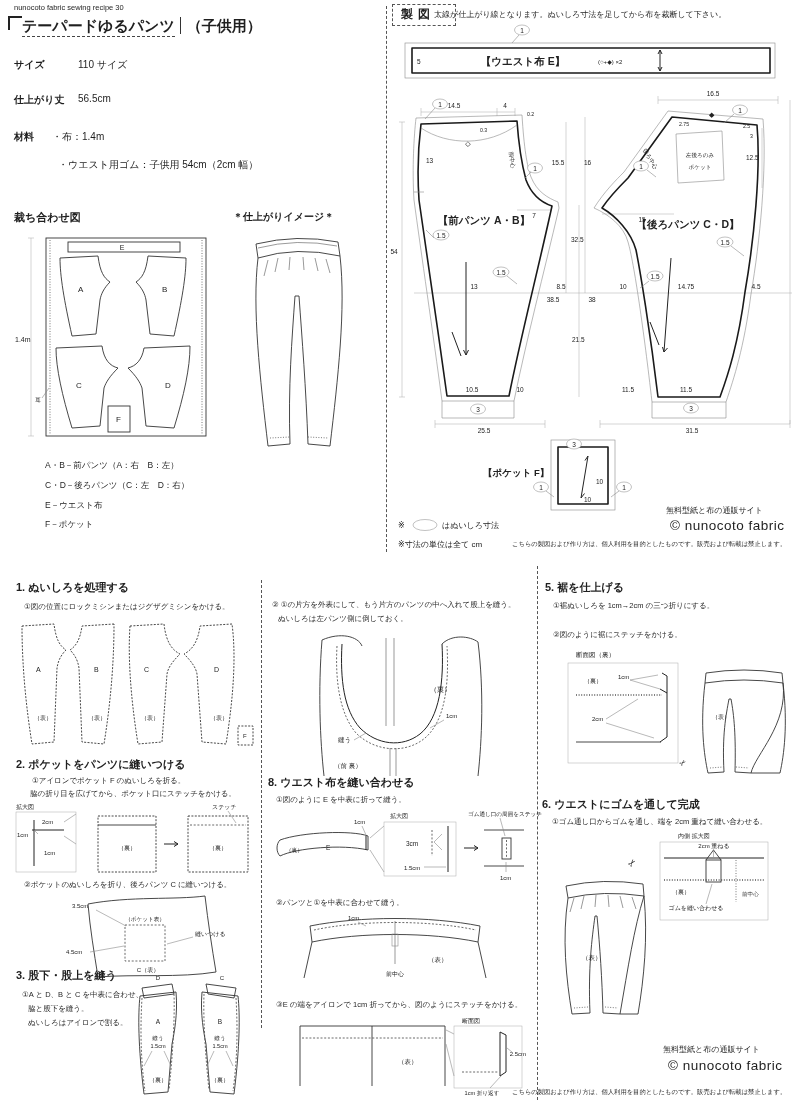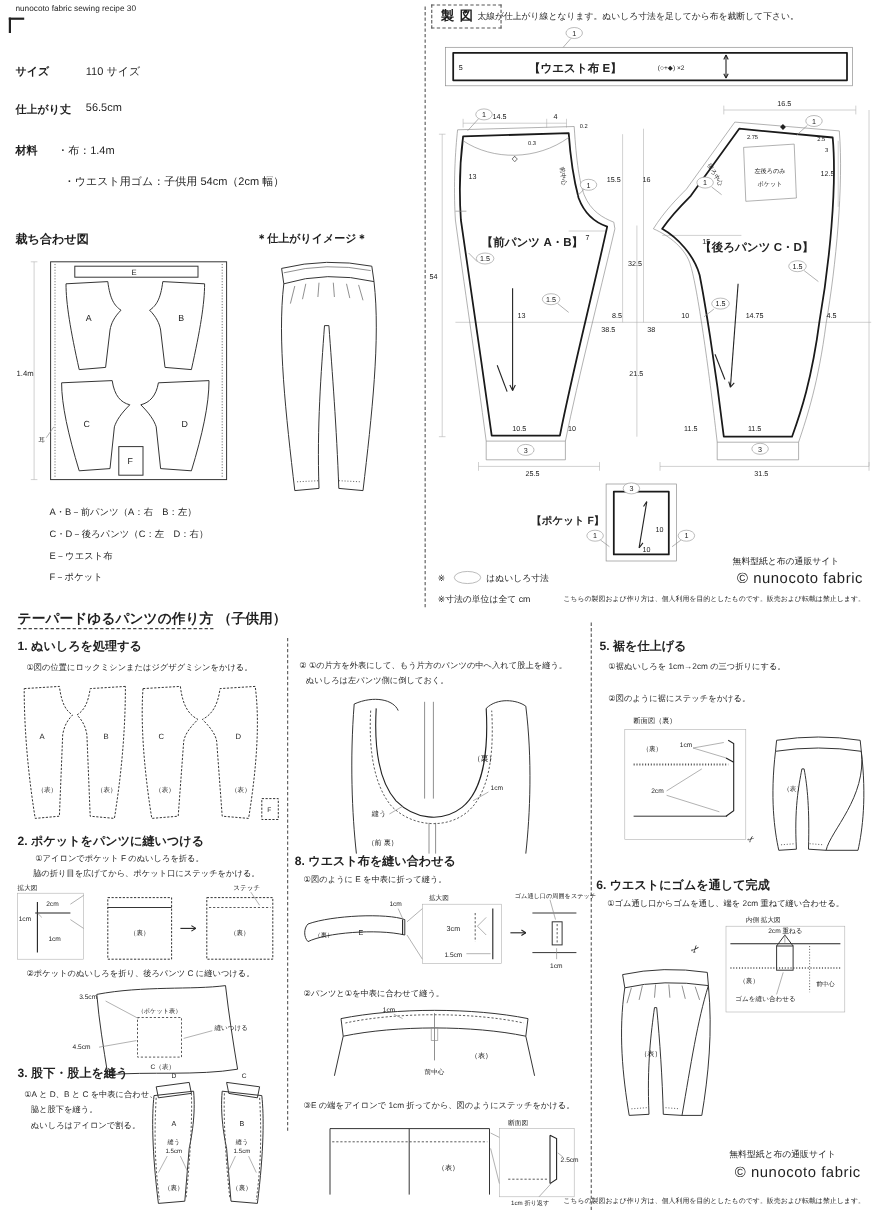--- a/index.html
+++ b/index.html
@@ -31,20 +31,23 @@
   .dot{stroke:#555;stroke-width:.8;fill:none;stroke-dasharray:1 1.6;}
   .circ{stroke:#999;stroke-width:.6;fill:#fff;}
 </style>
 </head>
 <body>
 
 <div id="page">
 
   <div class="abs f7" style="left:14px;top:3px">nunocoto fabric sewing recipe 30</div>
   <span class="abs title-corner" style="left:8px;top:16px"></span>
+  <div class="abs" style="left:22px;top:17px">
+    <span class="b f15 dashed-u">テーパードゆるパンツ</span><span class="b f15" style="border-left:1px solid #333;margin-left:5px;padding-left:6px">（子供用）</span>
+  </div>
   <div class="abs b f10" style="left:14px;top:58px">サイズ</div>
   <div class="abs f10" style="left:78px;top:58px">110 サイズ</div>
   <div class="abs b f10" style="left:14px;top:93px">仕上がり丈</div>
   <div class="abs f10" style="left:78px;top:93px">56.5cm</div>
   <div class="abs b f10" style="left:14px;top:130px">材料</div>
   <div class="abs f10" style="left:52px;top:130px">・布：1.4m</div>
   <div class="abs f10" style="left:58px;top:158px">・ウエスト用ゴム：子供用 54cm（2cm 幅）</div>
 
   <div class="abs b f11" style="left:14px;top:210px">裁ち合わせ図</div>
   <svg style="left:15px;top:230px" width="223" height="215" viewBox="0 0 223 215">
@@ -245,23 +248,20 @@
       <ellipse cx="37" cy="525" rx="12" ry="5.5" class="circ"></ellipse>
       <text x="54" y="528" class="t8">はぬいしろ寸法</text>
       <text x="10" y="547" class="t8">※寸法の単位は全て cm</text>
     </g>
   </svg>
 
   <div class="abs f8" style="left:666px;top:505px">無料型紙と布の通販サイト</div>
   <div class="abs f13" style="left:670px;top:518px;letter-spacing:.5px">© nunocoto fabric</div>
   <div class="abs f6" style="left:512px;top:540px">こちらの製図および作り方は、個人利用を目的としたものです。販売および転載は禁止します。</div>
 
-  <div class="abs" style="left:16px;top:553px">
-    <span class="b f12 dashed-u">テーパードゆるパンツの作り方</span><span class="b f12" style="margin-left:4px">（子供用）</span>
-  </div>
   <div class="abs vline" style="left:261px;top:580px;height:448px"></div>
   <div class="abs vline" style="left:537px;top:566px;height:534px"></div>
 
   <div class="abs step-h" style="left:16px;top:580px">1. ぬいしろを処理する</div>
   <div class="abs sub" style="left:24px;top:602px">①図の位置にロックミシンまたはジグザグミシンをかける。</div>
   <svg style="left:14px;top:614px" width="242" height="140" viewBox="0 0 242 140">
     <path d="M8,12 L40,10 C42,26 46,32 52,36 C46,42 44,48 43,54 L40,128 L18,130 C10,80 8,40 8,12 Z" class="sol" stroke-dasharray="2 1.4"></path>
     <text x="22" y="58" class="t7">A</text>
     <text x="20" y="106" class="t6">（表）</text>
     <path d="M100,10 L68,12 C66,26 62,32 56,36 C62,42 64,48 65,54 L68,128 L90,130 C98,80 100,40 100,10 Z" class="sol" stroke-dasharray="2 1.4"></path>

